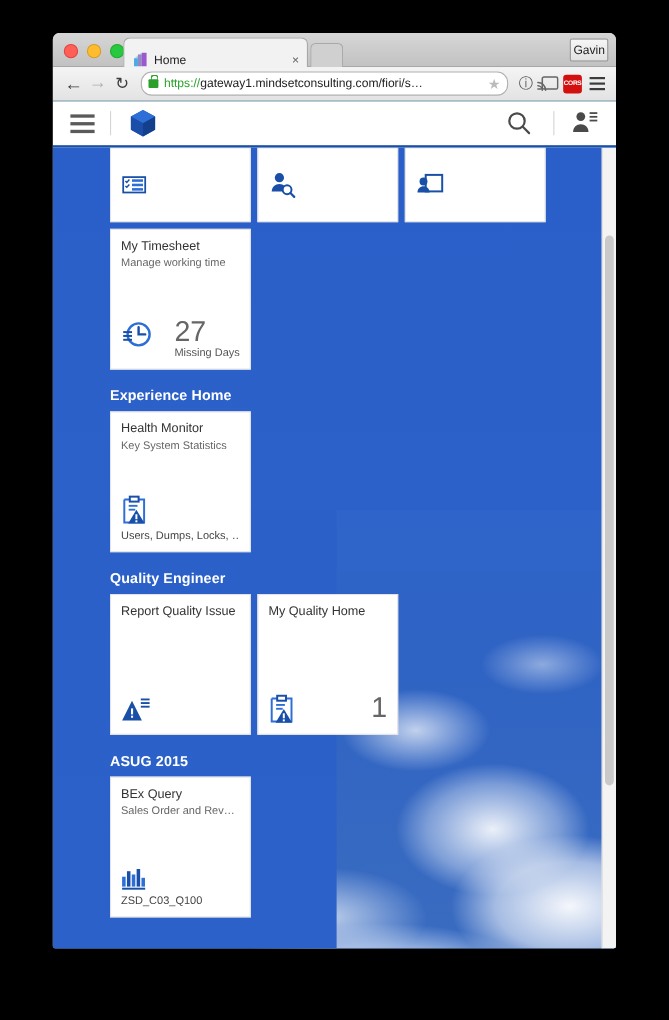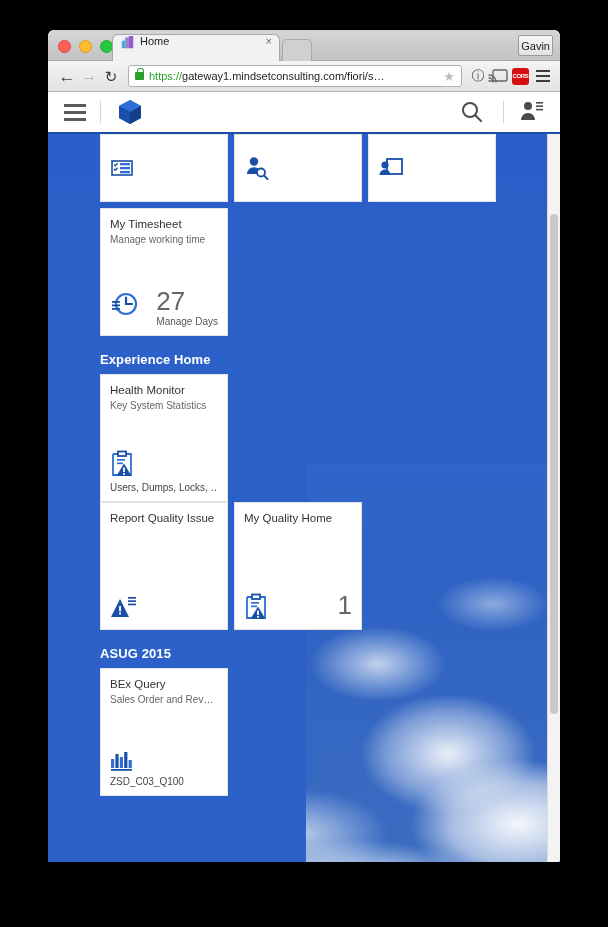--- a/index.html
+++ b/index.html
@@ -32,21 +32,21 @@
   .dot.r { background: #ff5f57; border: 1px solid #e0443e; }
   .dot.y { background: #febc2e; border: 1px solid #d89d26; }
   .dot.g { background: #28c840; border: 1px solid #1dad2b; }
 
   .tab {
     position: absolute; left: 64px; top: 4px;
     width: 166px; height: 26px;
     background: #f2f2f2;
     border: 1px solid #a8a8a8; border-bottom: none;
     border-radius: 6px 6px 0 0;
-    display: flex; align-items: flex-start;
+    display: flex; align-items: flex-end;
   }
   .tab-fav { width: 14px; height: 14px; margin-left: 8px; flex: 0 0 auto; }
   .tab-title {
     font-size: 11px; color: #222; margin-left: 5px;
     white-space: nowrap; overflow: hidden; flex: 1 1 auto;
   }
   .tab-close {
     font-size: 11px; color: #666; margin-right: 7px;
     font-family: "Liberation Sans", sans-serif;
   }
@@ -72,21 +72,21 @@
     background: linear-gradient(#f4f4f4, #e3e3e3);
     border-bottom: 1px solid #b4b4b4;
     display: flex; align-items: center;
   }
   .nav-ico { width: 22px; text-align: center; color: #3c3c3c; font-size: 16px; line-height: 1; }
   .nav-ico.back { margin-left: 8px; font-size: 17px; }
   .nav-ico.fwd { color: #b0b0b0; }
   .nav-ico.reload { font-size: 15px; }
   .omnibox {
     flex: 1 1 auto; height: 20px; margin: 0 6px 0 6px;
-    background: #fff; border: 1px solid #b0b0b0; border-radius: 3px;
+    background: #fff; border: 1px solid #b0b0b0; border-radius: 10px;
     display: flex; align-items: center; overflow: hidden;
   }
   .lock { width: 9px; height: 8px; background: #2aa02a; border-radius: 1px;
           margin-left: 6px; position: relative; flex: 0 0 auto; }
   .lock:before { content:""; position:absolute; left:2px; top:-4px; width:5px; height:5px;
           border:1.5px solid #2aa02a; border-bottom:none; border-radius:3px 3px 0 0; }
   .url { font-size: 11px; color: #222; margin-left: 5px; white-space: nowrap;
          overflow: hidden; flex: 1 1 auto; }
   .url .scheme { color: #2aa02a; }
   .star { color: #bbb; font-size: 13px; margin-right: 6px; flex: 0 0 auto; }
@@ -317,21 +317,21 @@
               <div class="tile-bottom">
                 <svg width="30" height="30" viewBox="0 0 30 30">
                   <circle cx="16" cy="15" r="10" fill="none" stroke="#2d6fd6" stroke-width="2.2"></circle>
                   <path d="M16 8.5V15h6" fill="none" stroke="#1a4fa8" stroke-width="2.2" stroke-linecap="round"></path>
                   <rect x="2" y="12" width="8" height="1.8" fill="#1a4fa8"></rect>
                   <rect x="2" y="15.5" width="8" height="1.8" fill="#1a4fa8"></rect>
                   <rect x="2" y="19" width="8" height="1.8" fill="#1a4fa8"></rect>
                 </svg>
                 <div>
                   <div class="tile-num">27</div>
-                  <div class="tile-unit">Manage Days</div>
+                  <div class="tile-unit">Missing Days</div>
                 </div>
               </div>
             </div>
           </div>
 
           <div class="group-title">Experience Home</div>
           <div class="tile-row">
             <div class="tile">
               <div class="tile-title">Health Monitor</div>
               <div class="tile-sub">Key System Statistics</div>
@@ -343,20 +343,21 @@
                   <rect x="7" y="12.5" width="6" height="1.7" fill="#2d6fd6"></rect>
                   <polygon points="14,13.5 21.5,26 6.5,26" fill="#1a4fa8"></polygon>
                   <rect x="13.1" y="17.5" width="1.8" height="4.5" fill="#fff"></rect>
                   <rect x="13.1" y="23" width="1.8" height="1.8" fill="#fff"></rect>
                 </svg>
                 <div class="tile-foot">Users, Dumps, Locks, …</div>
               </div>
             </div>
           </div>
 
+          <div class="group-title">Quality Engineer</div>
           <div class="tile-row">
             <div class="tile">
               <div class="tile-title">Report Quality Issue</div>
               <div class="tile-bottom">
                 <svg width="28" height="26" viewBox="0 0 28 26">
                   <polygon points="10,4 19,22 1,22" fill="#1a4fa8"></polygon>
                   <rect x="9.1" y="11" width="1.9" height="5.5" fill="#fff"></rect>
                   <rect x="9.1" y="17.6" width="1.9" height="1.9" fill="#fff"></rect>
                   <rect x="18" y="2" width="8" height="1.7" fill="#1a4fa8"></rect>
                   <rect x="18" y="5.3" width="8" height="1.7" fill="#1a4fa8"></rect>

